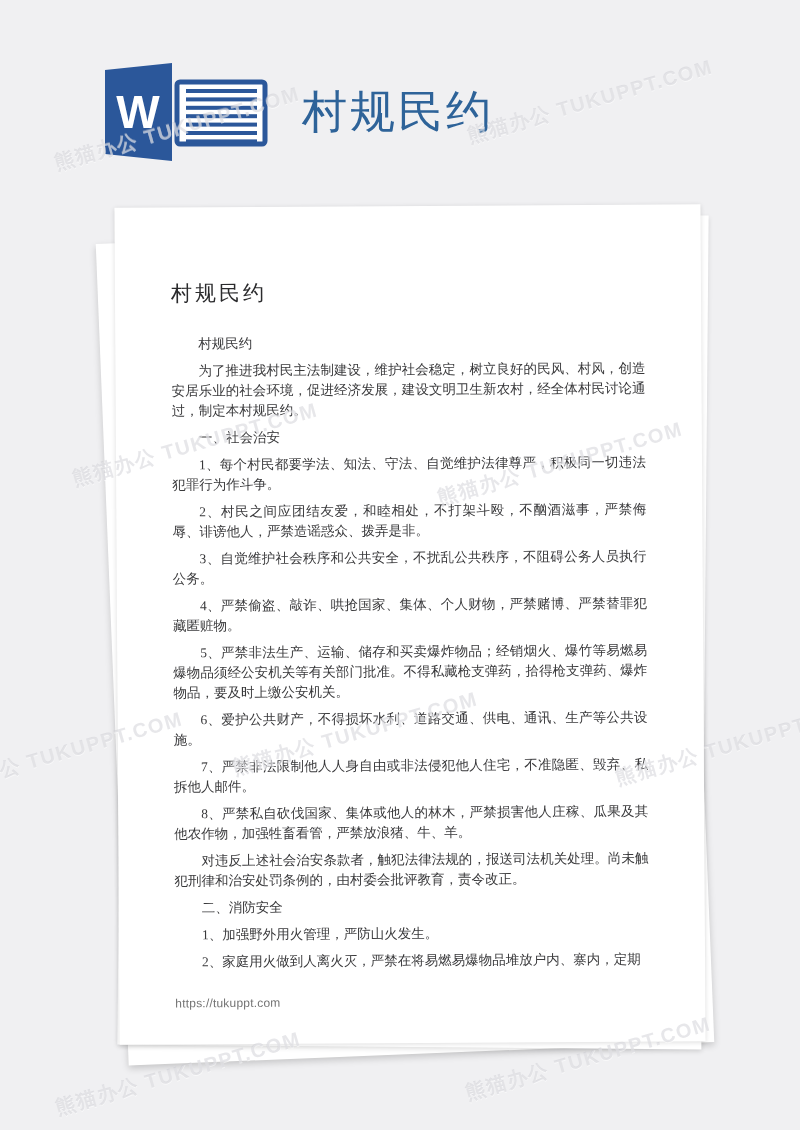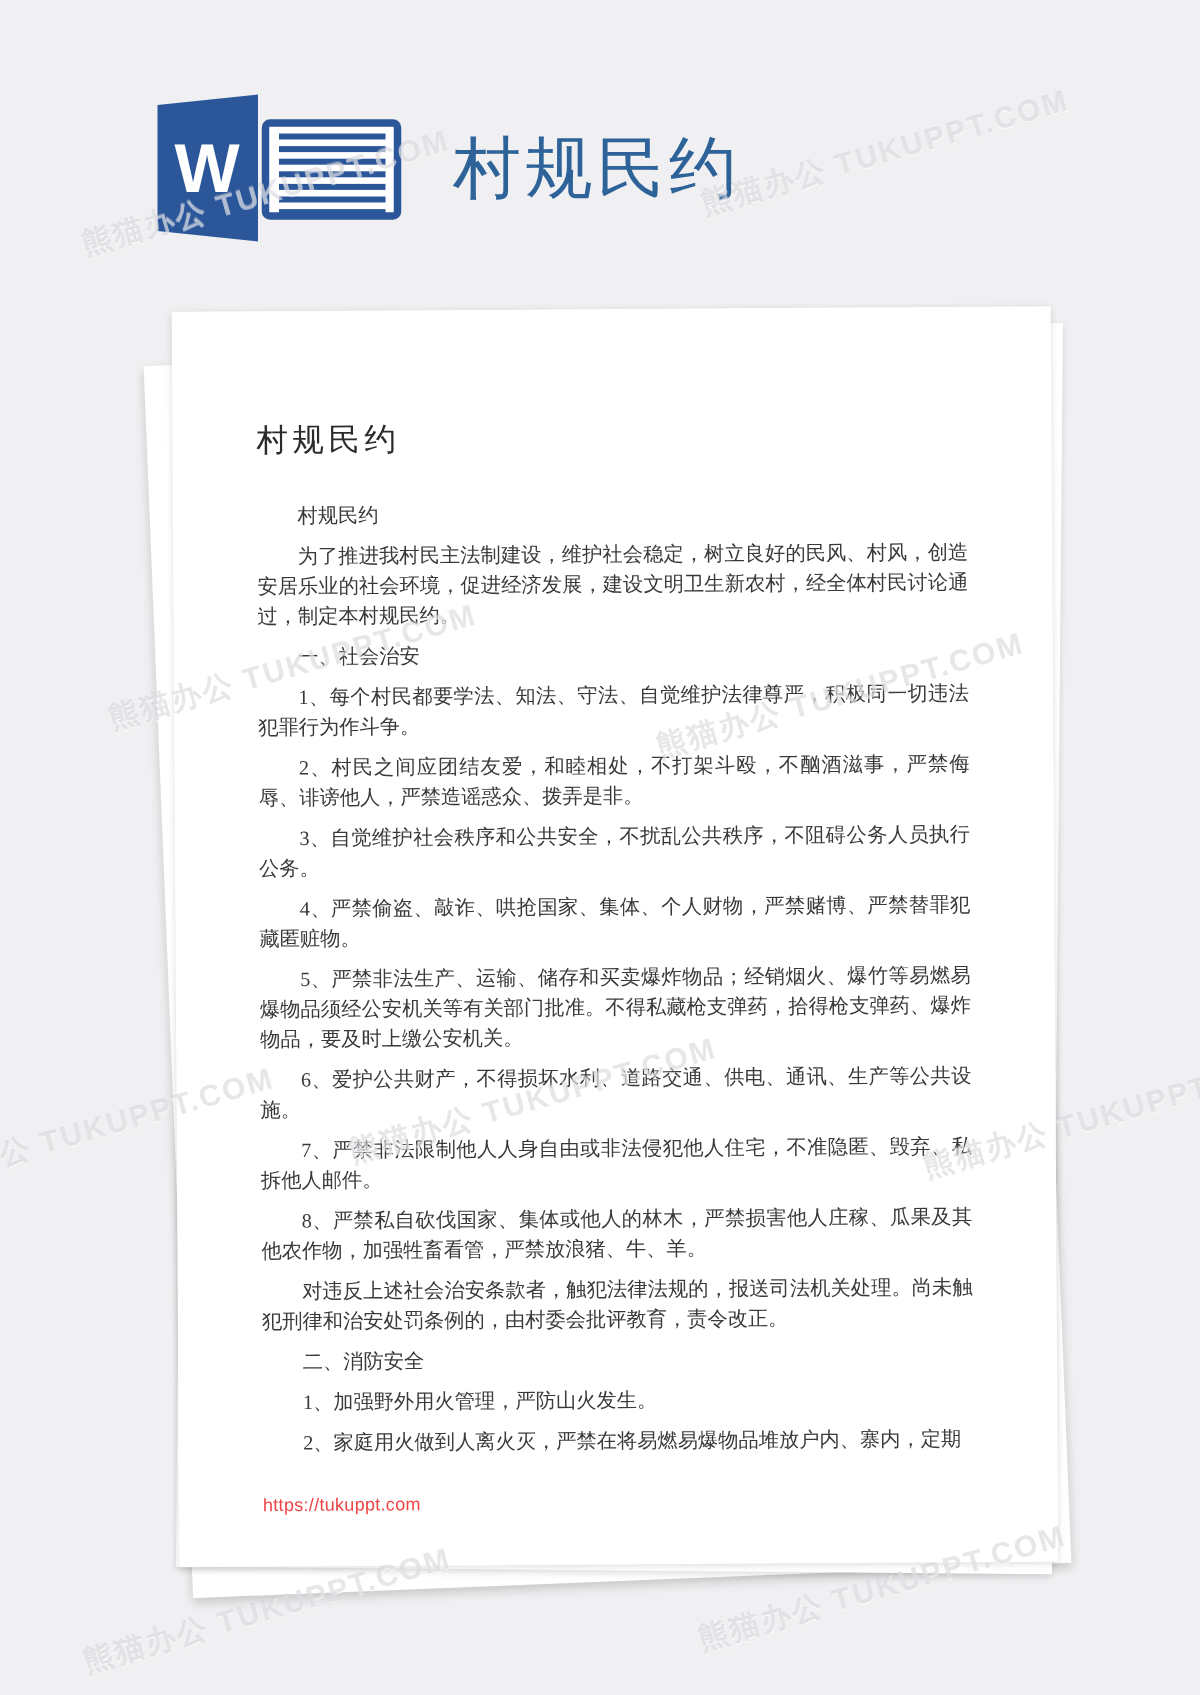--- a/index.html
+++ b/index.html
@@ -17,21 +17,21 @@
   .page-mid{left:121px;top:213px;width:584px;height:834px;transform:rotate(0.5deg);box-shadow:0 2px 5px rgba(0,0,0,0.12);z-index:2;}
   .page-main{left:117px;top:206px;width:586px;height:837px;transform:rotate(-0.35deg);box-shadow:0 1px 5px rgba(0,0,0,0.14);z-index:3;}
 
   
   .doc-content{padding:72px 56px 0 56px;}
   .doc-heading{margin:0 0 27px 0;font-size:21px;font-weight:400;letter-spacing:3px;color:#2b2b2d;
                font-family:"Liberation Serif","DejaVu Serif",serif;}
   .doc-paras p{margin:0 0 7px 0;font-size:13.5px;line-height:20px;color:#39393b;
                text-indent:2em;text-align:justify;
                font-family:"Liberation Serif","DejaVu Serif",serif;}
-  .doc-footer{position:absolute;left:56px;bottom:34px;font-size:12px;color:#ef4444;letter-spacing:0.2px;}
+  .doc-footer{position:absolute;left:56px;bottom:34px;font-size:12px;color:#737373;letter-spacing:0.2px;}
 
   
   .wm-layer{position:absolute;left:0;top:0;width:100%;height:100%;z-index:10;pointer-events:none;}
   .wm{position:absolute;white-space:nowrap;font-size:20px;font-weight:700;letter-spacing:1.5px;
       color:rgba(197,198,204,0.42);text-shadow:0 1px 0 rgba(255,255,255,0.55);
       transform:rotate(-16deg);transform-origin:0 50%;}
 </style>
 </head>
 <body>
 

